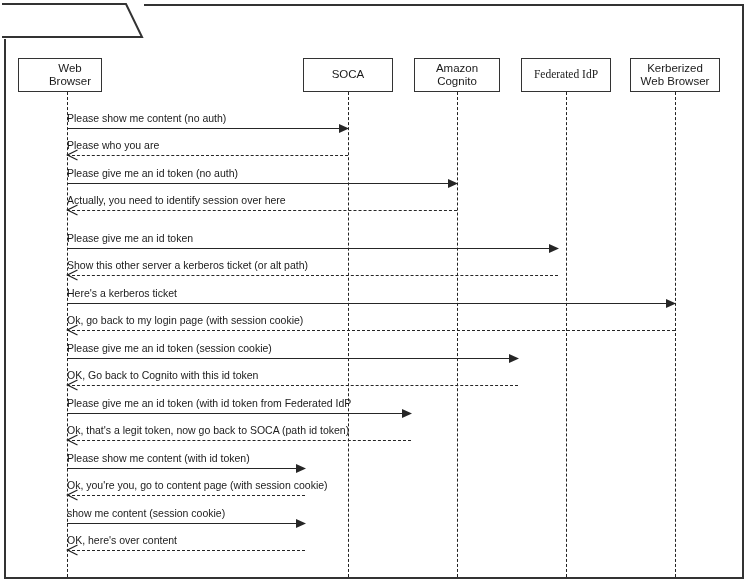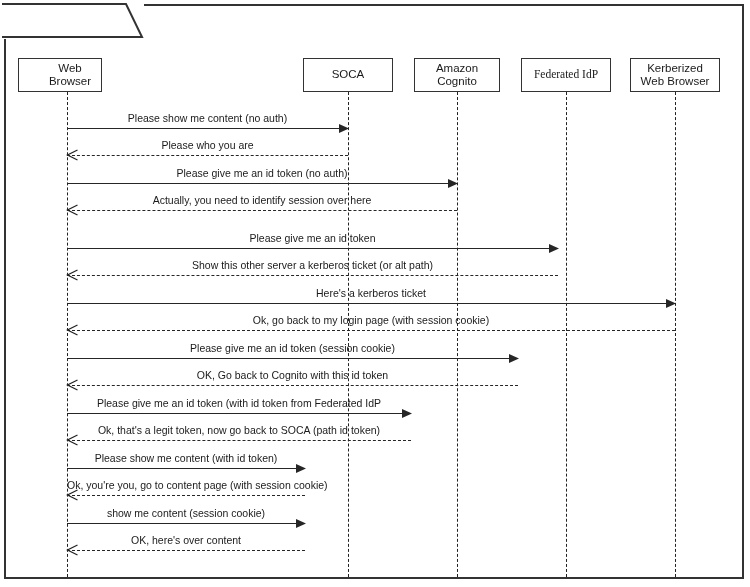--- a/index.html
+++ b/index.html
@@ -99,21 +99,21 @@
     border-top: 1.3px solid #262626;
   }
   .msg-line.dashed {
     border-top: 1.3px dashed #262626;
   }
   .msg-label {
     position: absolute;
     left: 0;
     width: 100%;
     top: -16px;
-    text-align: center;
+    text-align: left;
     font-size: 10.5px;
     line-height: 12px;
     color: #1a1a1a;
     white-space: nowrap;
     background: transparent;
   }
   .arrowhead {
     position: absolute;
     top: 0;
     overflow: visible;

